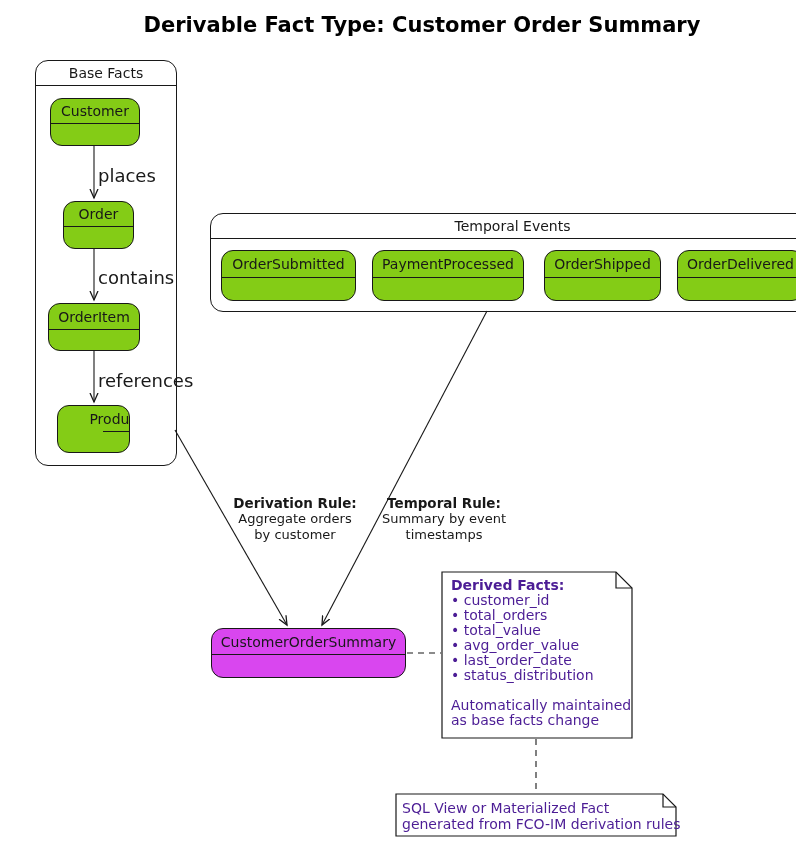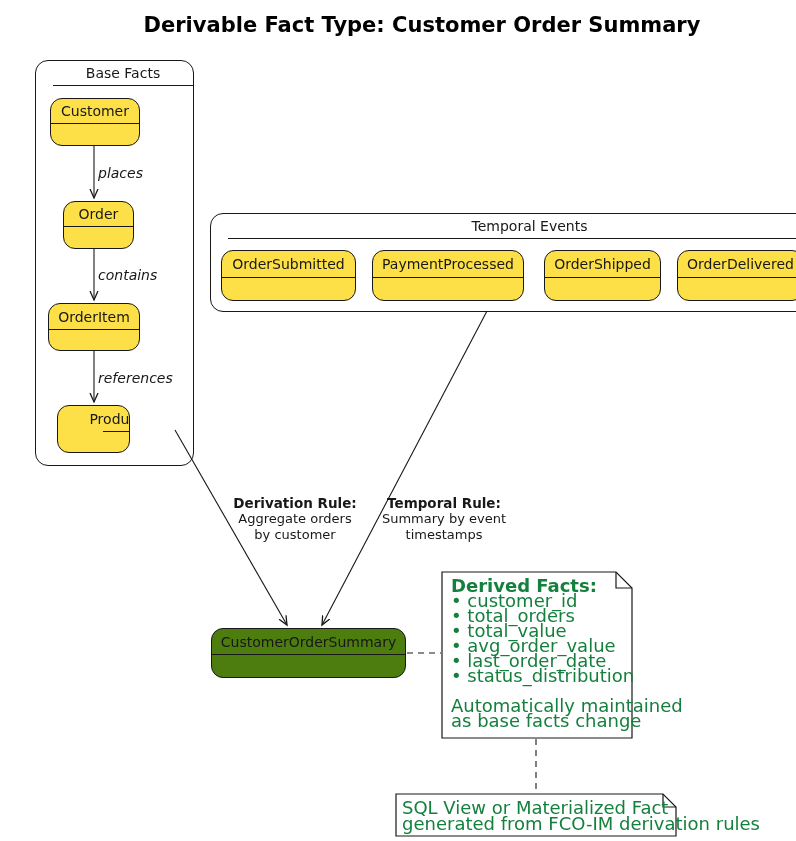--- a/index.html
+++ b/index.html
@@ -12,55 +12,54 @@
 
   .diagram-title {
     position:absolute; left:0; top:13px; width:796px; text-align:center;
     font-size:21px; font-weight:bold; color:#000;
   }
 
   
   .group {
     position:absolute; background:#ffffff; border:1.2px solid #181818;
     border-radius:13px;
-    padding-left:17px;
   }
   .group .group-title {
     height:24px; border-bottom:1px solid #181818;
     display:flex; align-items:center; justify-content:center;
     font-size:14px;
   }
 
   
   .node {
-    position:absolute; background:#fde047; border:1.2px solid #181818;
+    position:absolute; background:#84cc16; border:1.2px solid #181818;
     border-radius:12px; overflow:hidden; box-sizing:border-box;
   }
   .node .node-title {
     height:var(--th,24px); border-bottom:1px solid #181818;
     display:flex; align-items:center; justify-content:center;
     font-size:14px; white-space:nowrap;
   }
-  .node.fact-derived { background:#4d7c0f; }
+  .node.fact-derived { background:#d946ef; }
 
   
   #connectors { position:absolute; left:0; top:0; width:796px; height:841px; pointer-events:none; }
 
   .edge-label {
-    position:absolute; font-size:14px; white-space:nowrap; color:#181818;font-style:italic;
+    position:absolute; font-size:18px; white-space:nowrap; color:#181818;
   }
   .rule-label {
     position:absolute; width:150px; text-align:center; font-size:13px;
     line-height:16px; color:#181818;
   }
   .rule-label .rule-heading { font-weight:bold; font-size:13.5px; }
 
   
   .note-text {
-    position:absolute; font-size:18px; line-height:15px; color:#15803d;
+    position:absolute; font-size:14px; line-height:15px; color:#4c1d95;
     white-space:nowrap;
   }
   .note-text .note-heading { font-weight:bold; }
   .note-text .bullet-item::before { content:"• "; }
   .note-text .note-spacer { height:15px; }
   .note-text2 { line-height:16px; }
 </style>
 </head>
 <body>
 

